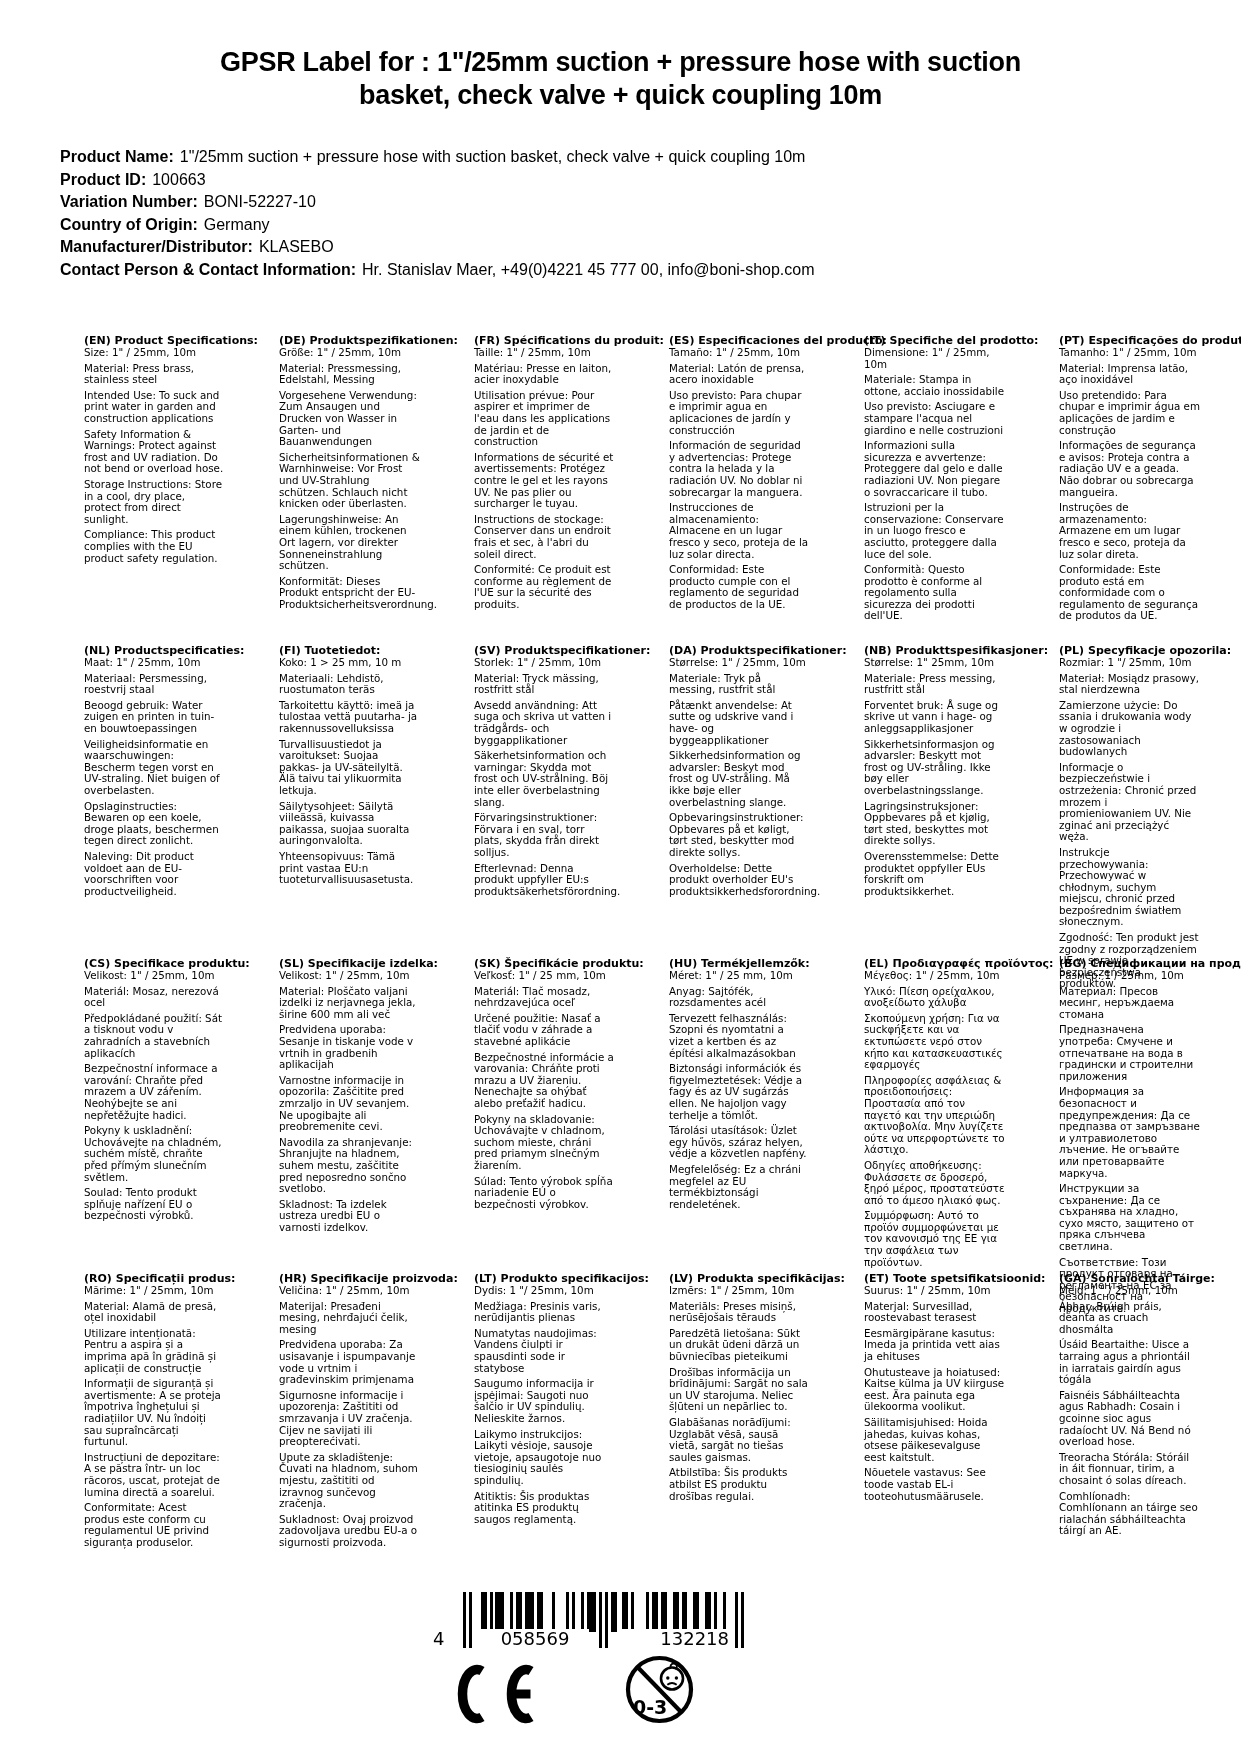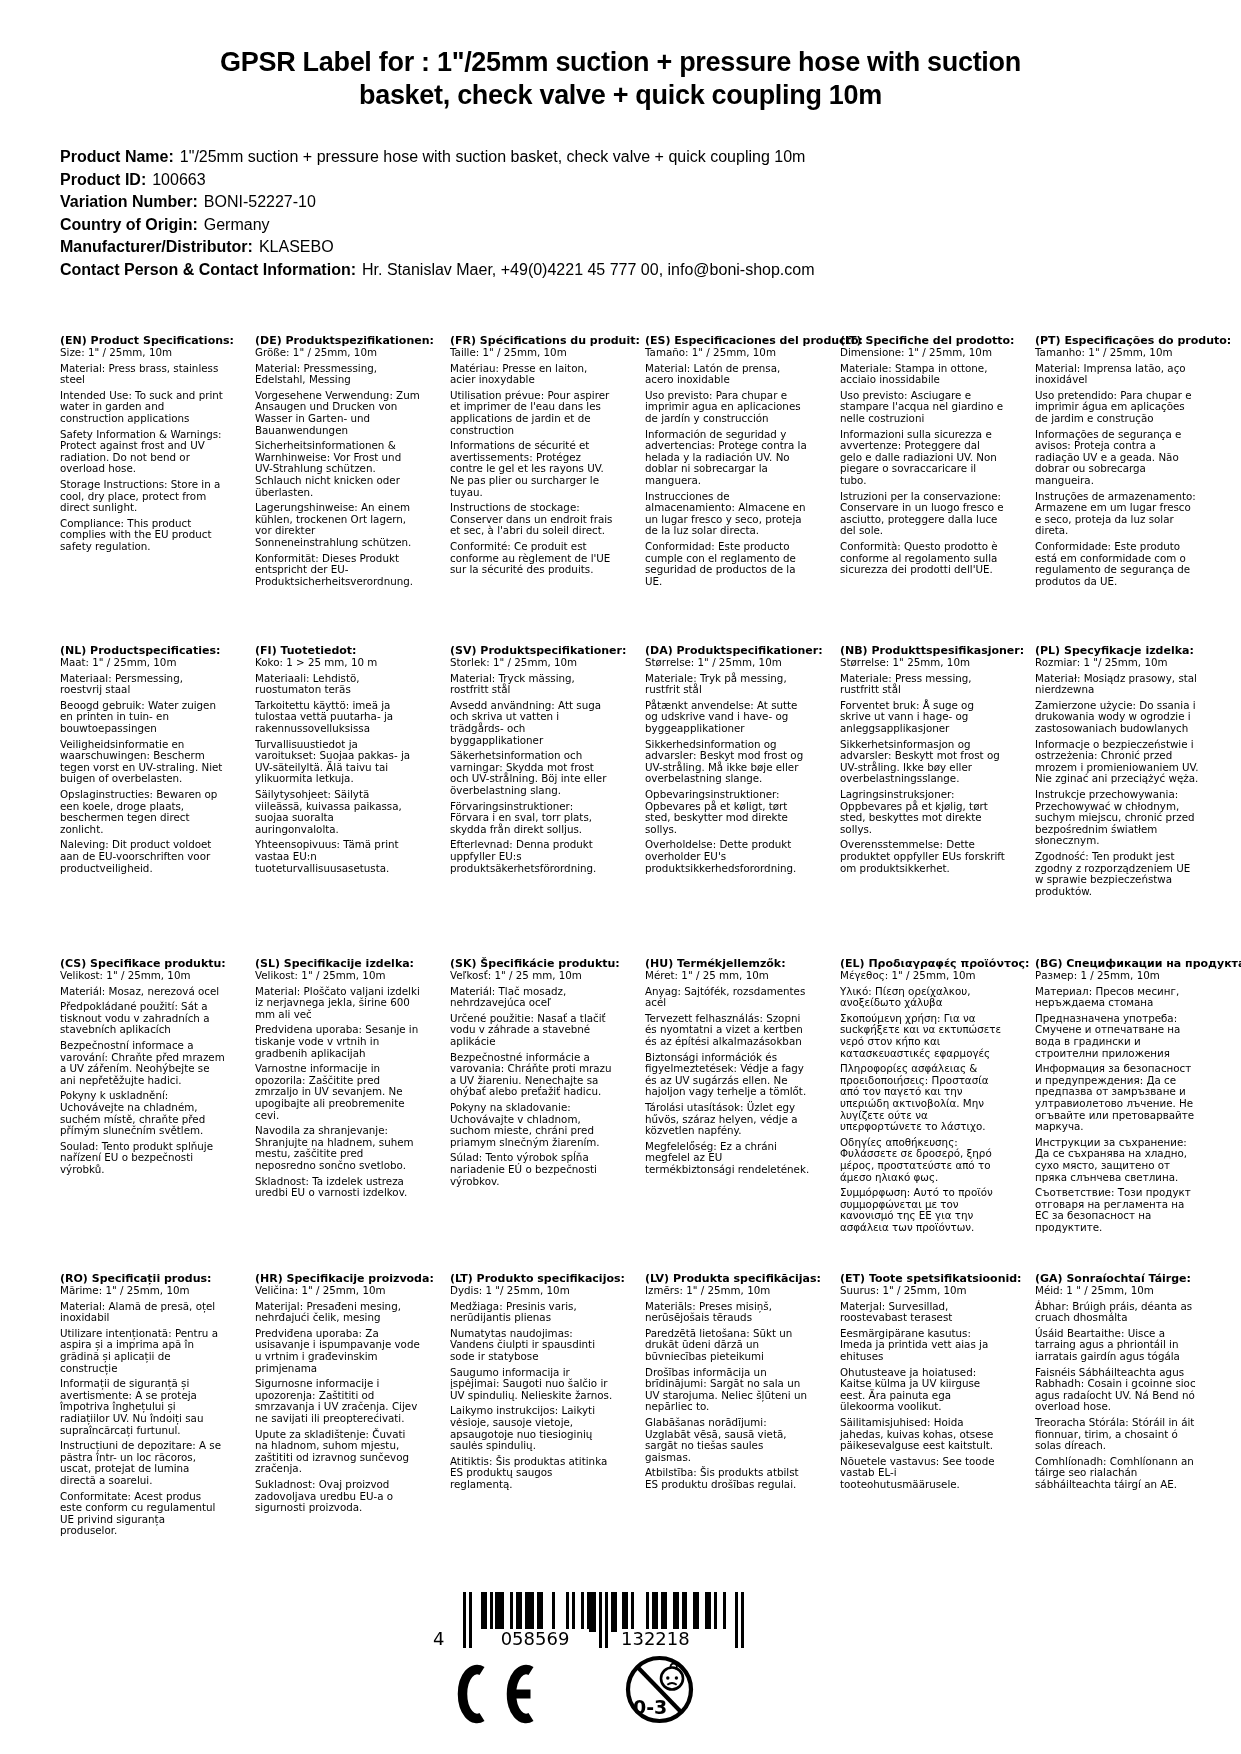--- a/index.html
+++ b/index.html
@@ -16,34 +16,34 @@
     position:absolute;top:146px;left:60px;width:1140px;
     font-family:"Liberation Sans",sans-serif;font-size:16px;line-height:22.5px;
   }
   .info-label{font-weight:bold;}
   .info-value{margin-left:6px;}
   .specs-grid{
     position:absolute;top:335px;left:60px;width:1140px;
     display:grid;grid-template-columns:repeat(6,165px);
     grid-template-rows:310px 313px 315px auto;column-gap:30px;
   }
-  .spec-block{font-size:10.3px;line-height:11.6px;}
+  .spec-block{font-size:10.3px;line-height:11.6px;margin-left:24px;}
   .spec-heading{font-weight:bold;font-size:11px;white-space:nowrap;line-height:12px;}
   .spec-block p{margin:4px 0 0 0;}
   .spec-block p:first-of-type{margin-top:0;}
   .barcode{position:absolute;left:463px;top:1592px;width:282px;height:56px;}
   .bars{display:flex;height:56px;align-items:flex-start;}
   .bars div{flex:none;}
   .bc-digit{
     position:absolute;font-family:"DejaVu Sans",sans-serif;font-size:18px;
     top:37px;background:#fff;line-height:20px;
   }
   .bc-first{left:-30px;}
   .bc-g1{left:18px;width:108px;text-align:center;}
-  .bc-g2{left:158px;width:108px;text-align:left;}
+  .bc-g2{left:158px;width:108px;text-align:right;}
   .ce-mark{position:absolute;left:455px;top:1664px;}
   .age-mark{position:absolute;left:623px;top:1652px;}
 </style>
 </head>
 <body>
 
 <div>
 
   <h1 class="title"><span>GPSR Label for : 1"/25mm suction + pressure hose with suction</span><br><span>basket, check valve + quick coupling 10m</span></h1>
 
@@ -166,21 +166,21 @@
     <div class="spec-heading">(NB) Produkttspesifikasjoner:</div>
   <p>Størrelse: 1" 25mm, 10m</p>
         <p>Materiale: Press messing, rustfritt stål</p>
         <p>Forventet bruk: Å suge og skrive ut vann i hage- og anleggsapplikasjoner</p>
         <p>Sikkerhetsinformasjon og advarsler: Beskytt mot frost og UV-stråling. Ikke bøy eller overbelastningsslange.</p>
         <p>Lagringsinstruksjoner: Oppbevares på et kjølig, tørt sted, beskyttes mot direkte sollys.</p>
         <p>Overensstemmelse: Dette produktet oppfyller EUs forskrift om produktsikkerhet.</p>
       </div>
 
   <div class="spec-block">
-    <div class="spec-heading">(PL) Specyfikacje izdelka:</div>
+    <div class="spec-heading">(PL) Specyfikacje opozorila:</div>
   <p>Rozmiar: 1 "/ 25mm, 10m</p>
         <p>Materiał: Mosiądz prasowy, stal nierdzewna</p>
         <p>Zamierzone użycie: Do ssania i drukowania wody w ogrodzie i zastosowaniach budowlanych</p>
         <p>Informacje o bezpieczeństwie i ostrzeżenia: Chronić przed mrozem i promieniowaniem UV. Nie zginać ani przeciążyć węża.</p>
         <p>Instrukcje przechowywania: Przechowywać w chłodnym, suchym miejscu, chronić przed bezpośrednim światłem słonecznym.</p>
         <p>Zgodność: Ten produkt jest zgodny z rozporządzeniem UE w sprawie bezpieczeństwa produktów.</p>
       </div>
 
   <div class="spec-block">
     <div class="spec-heading">(CS) Specifikace produktu:</div>

